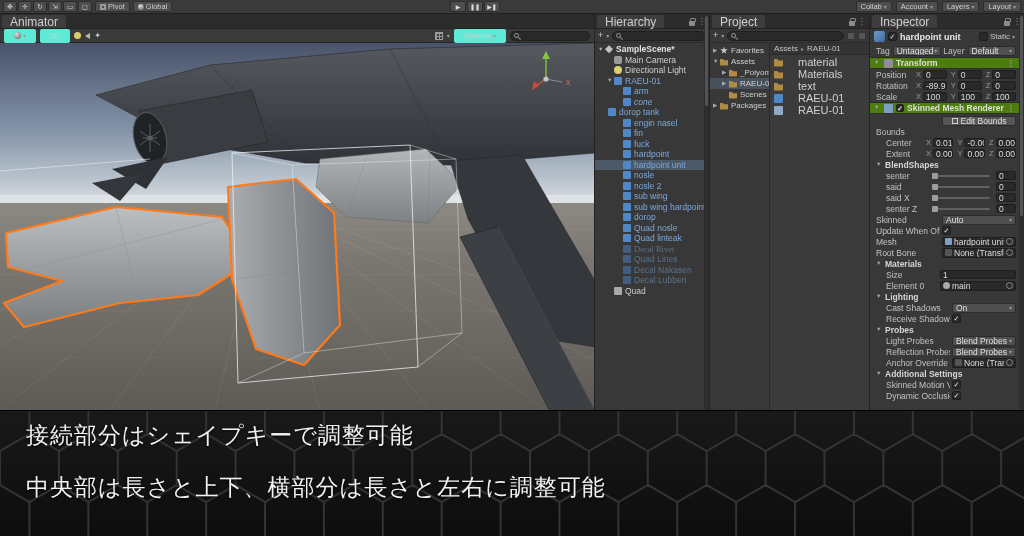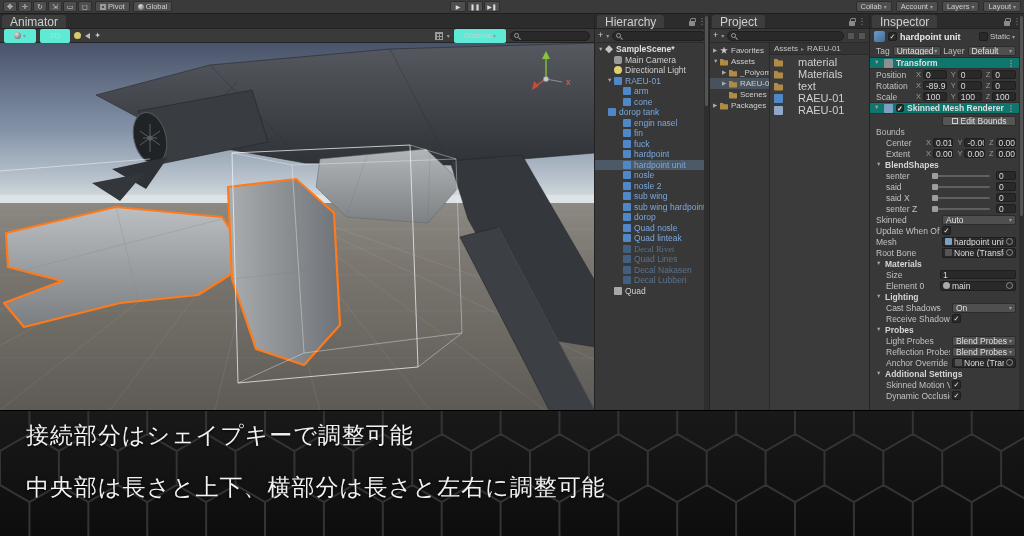--- a/index.html
+++ b/index.html
@@ -125,21 +125,21 @@
   .dropdown{flex:1;min-width:0;height:10px;background:#4f4f4f;border:1px solid #2c2c2c;border-radius:2px;
     display:flex;align-items:center;justify-content:space-between;padding:0 3px;color:#e0e0e0;white-space:nowrap;overflow:hidden}
   .dropdown.sm{flex:1}
   .objfield{flex:1;min-width:0;height:10px;background:#292929;border:1px solid #1e1e1e;border-radius:2px;
     display:flex;align-items:center;gap:2px;padding:0 2px;white-space:nowrap;overflow:hidden}
   .obj-ico{width:7px;height:7px;flex:none;background:#7f9ec4;border-radius:1px}
   .obj-ico.mat{border-radius:50%;background:#a9a9a9}
   .obj-ico.none{background:#555}
   .obj-text{overflow:hidden;color:#dcdcdc;flex:1}
   .obj-pick{width:7px;height:7px;border:1px solid #8a8a8a;border-radius:50%;flex:none}
-  .comp-header{height:12px;background:#0f766e;border-top:1px solid #2a2a2a;border-bottom:1px solid #2f2f2f;
+  .comp-header{height:12px;background:#4d7c0f;border-top:1px solid #2a2a2a;border-bottom:1px solid #2f2f2f;
     display:flex;align-items:center;gap:3px;padding:0 4px;font-weight:bold;color:#dedede}
   .fold{width:7px;font-size:5.5px;color:#a5a5a5;flex:none;line-height:1}
   .fold::after{content:"▼"}
   .comp-icon{width:9px;height:9px;flex:none;border-radius:1px;background:#8f8f8f}
   .comp-icon.smr{background:#7f9ec4}
   .comp-extra{margin-left:auto;color:#9a9a9a;font-size:8px}
   .comp-extra::after{content:"⋮"}
   .subfold{height:11px;display:flex;align-items:center;gap:2px;padding-left:6px;font-weight:bold;color:#d5d5d5}
   .btn{height:10px;background:#565656;border:1px solid #2d2d2d;border-radius:2px;display:flex;
     align-items:center;justify-content:center;gap:3px;padding:0 6px;color:#e0e0e0;flex:1}
@@ -399,21 +399,21 @@
             <span class="h-icon prefab"></span>
             <span class="h-label">RAEU-01</span>
           </div>
 
           <div class="h-row prefab" style="padding-left: 21px;">
             <span class="h-arrow"></span>
             <span class="h-icon prefab"></span>
             <span class="h-label">arm</span>
           </div>
 
-          <div class="h-row prefab" style="padding-left: 21px;">
+          <div class="h-row prefab" style="padding-left: 21px; font-style: italic;">
             <span class="h-arrow"></span>
             <span class="h-icon prefab"></span>
             <span class="h-label">cone</span>
           </div>
 
           <div class="h-row prefab" style="padding-left: 6px;">
             <span class="h-arrow"></span>
             <span class="h-icon prefab"></span>
             <span class="h-label">dorop tank</span>
           </div>

